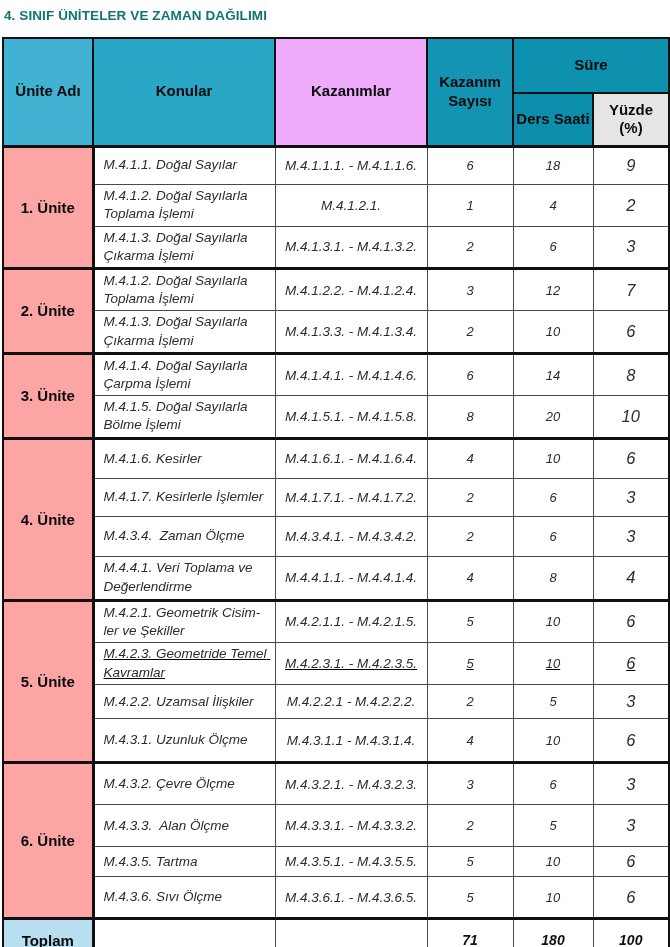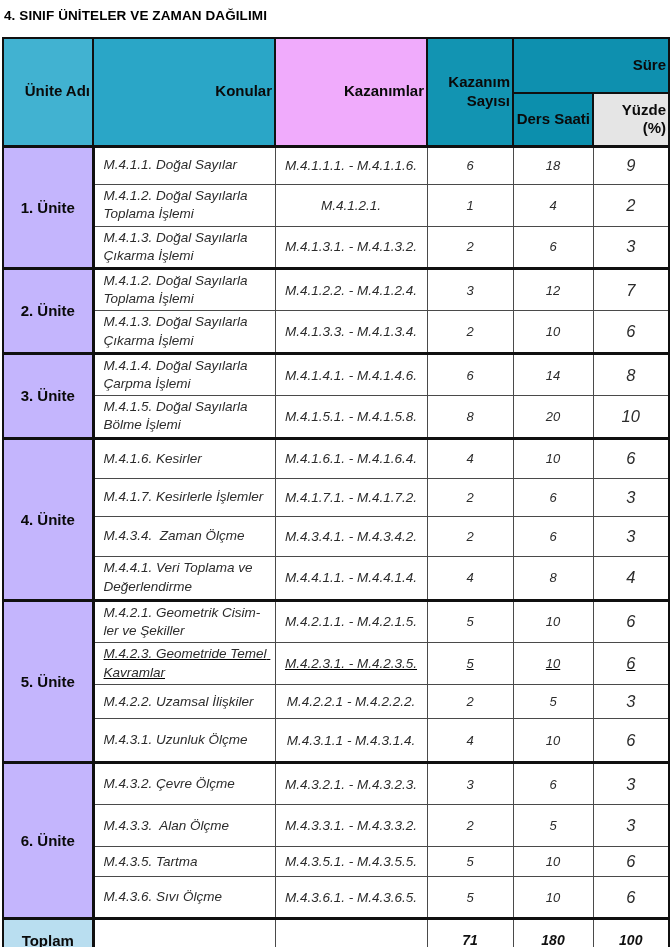--- a/index.html
+++ b/index.html
@@ -5,39 +5,39 @@
   html, body {
     margin: 0; padding: 0;
     width: 670px; height: 947px;
     background: #ffffff;
     font-family: "Liberation Sans", sans-serif;
     overflow: hidden;
   }
   .page-title {
     font-size: 13.5px;
     font-weight: bold;
-    color: #000000;
+    color: #0f766e;
     margin: 8px 0 0 4px;
     letter-spacing: 0.1px;
   }
   table.curr-table {
     border-collapse: collapse;
     table-layout: fixed;
     width: 666px;
     margin: 14px 0 0 2px;
     border: 2px solid #101010;
     border-bottom-width: 3px;
   }
   
   thead th {
     border: 2px solid #101010;
     font-size: 15px;
     font-weight: bold;
     color: #0a0a0a;
-    text-align: right;
+    text-align: center;
     vertical-align: middle;
     padding: 2px;
     line-height: 1.25;
   }
   th.h-unit    { background: #41b2d1; }
   th.h-topics  { background: #2aa6c7; }
   th.h-outc    { background: #f0abfc; }
   th.h-count   { background: #1294b2; }
   th.h-sure    { background: #0e90af; }
   th.h-hours   { background: #0c8fad; }
@@ -45,21 +45,21 @@
   
   tbody td {
     border: 1px solid #4a4a4a;
     vertical-align: middle;
     color: #2c2c2c;
     padding: 2px 4px;
     background: #ffffff;
   }
   tr.unit-start td { border-top: 3px solid #101010; }
   td.unit-cell {
-    background: #c4b5fd;
+    background: #fca5a5;
     font-weight: bold;
     font-style: normal;
     font-size: 15px;
     color: #0a0a0a;
     text-align: center;
     border-left: 2px solid #101010;
     border-right: 3px solid #101010;
   }
   td.topic-cell {
     font-style: italic;

